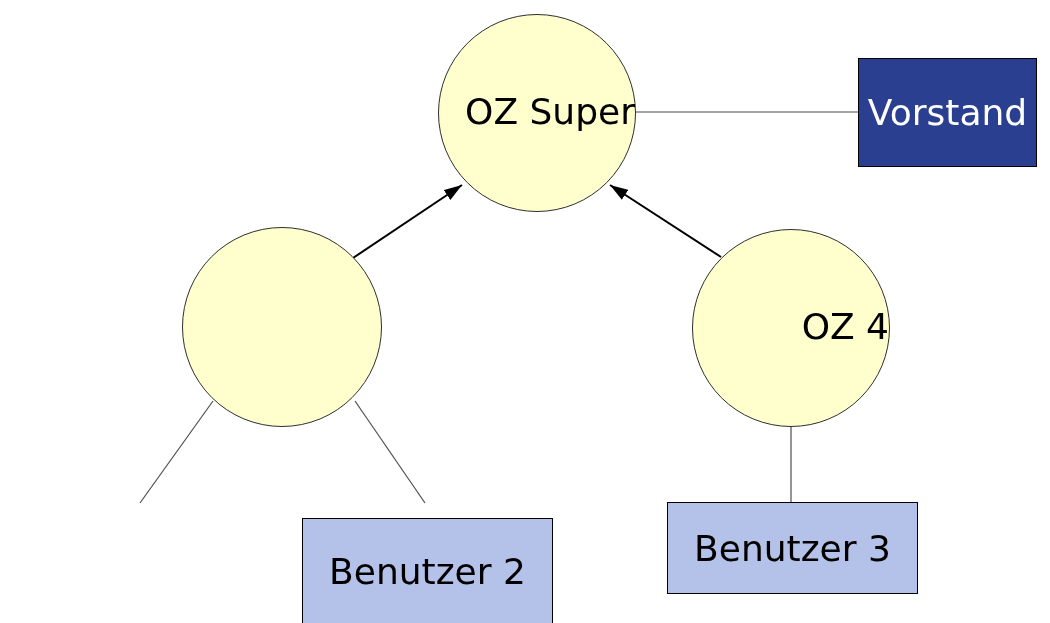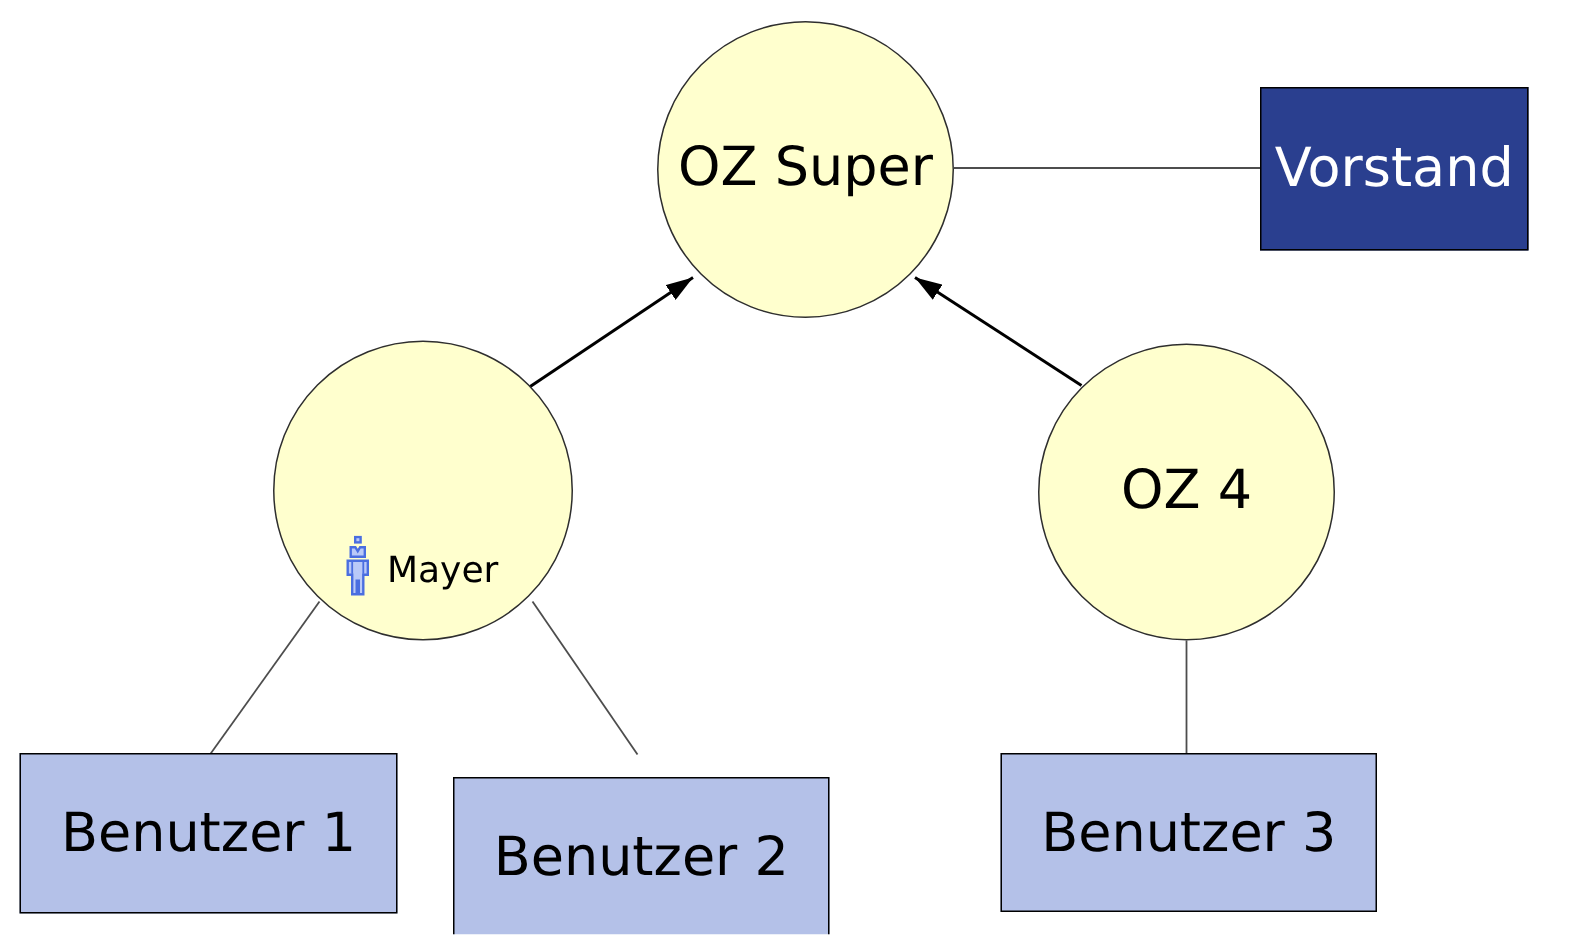--- a/index.html
+++ b/index.html
@@ -39,21 +39,21 @@
     position: absolute;
     border-radius: 50%;
     background: var(--org-unit-fill);
     border: 1.4px solid var(--org-unit-border);
   }
   .node-label {
     position: absolute;
     left: 0; right: 0;
     top: 50%;
     transform: translateY(-52%);
-    text-align: center;
+    text-align: right;
     font-size: 36px;
     line-height: 1.1;
     white-space: nowrap;
   }
   #node-oz-super { left: 438px; top: 14px;  width: 198px; height: 198px; }
   #node-oz-1     { left: 182px; top: 227px; width: 200px; height: 200px; }
   #node-oz-2     { left: 692px; top: 229px; width: 198px; height: 198px; }
 
   .member-row {
     position: absolute;
@@ -83,32 +83,32 @@
 
   .rect-node {
     position: absolute;
     display: flex;
     align-items: center;
     justify-content: center;
     font-size: 36px;
     white-space: nowrap;
   }
   #node-vorstand {
-    left: 840px; top: 58px; width: 179px; height: 109px;
+    left: 858px; top: 58px; width: 179px; height: 109px;
     background: var(--vorstand-fill);
     color: var(--vorstand-text);
     border: 1.4px solid #000000;
   }
   .user-box {
     background: var(--user-box-fill);
     border: 1.5px solid var(--user-box-border);
   }
   #node-benutzer-1 { left: 13px;  top: 502px; width: 252px; height: 107px; }
   #node-benutzer-2 { left: 302px; top: 502px; width: 251px; height: 107px; margin-top: 16px; }
-  #node-benutzer-3 { left: 667px; top: 502px; width: 251px; height: 106px; }
+  #node-benutzer-3 { left: 667px; top: 502px; width: 251px; height: 92px; }
 </style>
 </head>
 <body>
 
 <div class="canvas">
 
   <svg class="edges" viewBox="0 0 1050 623" xmlns="http://www.w3.org/2000/svg">
     <defs>
       <marker id="arrowhead" markerUnits="strokeWidth" markerWidth="9" markerHeight="6" refX="9" refY="3" orient="auto">
         <path d="M0,0 L9,3 L0,6 Z"></path>
@@ -120,42 +120,30 @@
     <line class="edge-thin" x1="213" y1="401" x2="140" y2="503"></line>
     <line class="edge-thin" x1="355" y1="401" x2="425" y2="503"></line>
     <line class="edge-thin" x1="791" y1="427" x2="791" y2="503"></line>
   </svg>
 
   <div class="circle-node" id="node-oz-super">
     <span class="node-label">OZ Super</span>
   </div>
 
   <div class="circle-node" id="node-oz-1">
-    <div class="member-row">
-      <svg class="person-glyph" width="19" height="41" viewBox="0 0 19 41" xmlns="http://www.w3.org/2000/svg">
-        <rect class="pp" x="7.8" y="1" width="3.6" height="3.6"></rect>
-        <path class="pp" d="M4.8,7.8 h3.1 l1.6,2.6 1.6,-2.6 h3.1 v6.4 h-9.4 Z"></path>
-        <path class="pp" d="M2.8,16.8 h13.4 v9.4 h-3 v13 h-3 v-9 h-1.4 v9 h-3 v-13 h-3 Z"></path>
-        <path class="pl" d="M5.8,17.5 V25.5 M13.2,17.5 V25.5"></path>
-      </svg>
-      <span class="member-name">Mayer</span>
-    </div>
   </div>
 
   <div class="circle-node" id="node-oz-2">
     <span class="node-label">OZ 4</span>
   </div>
 
   <div class="rect-node" id="node-vorstand">
     <span>Vorstand</span>
   </div>
 
-  <div class="rect-node user-box" id="node-benutzer-1">
-    <span>Benutzer 1</span>
-  </div>
 
   <div class="rect-node user-box" id="node-benutzer-2">
     <span>Benutzer 2</span>
   </div>
 
   <div class="rect-node user-box" id="node-benutzer-3">
     <span>Benutzer 3</span>
   </div>
 
 </div>

